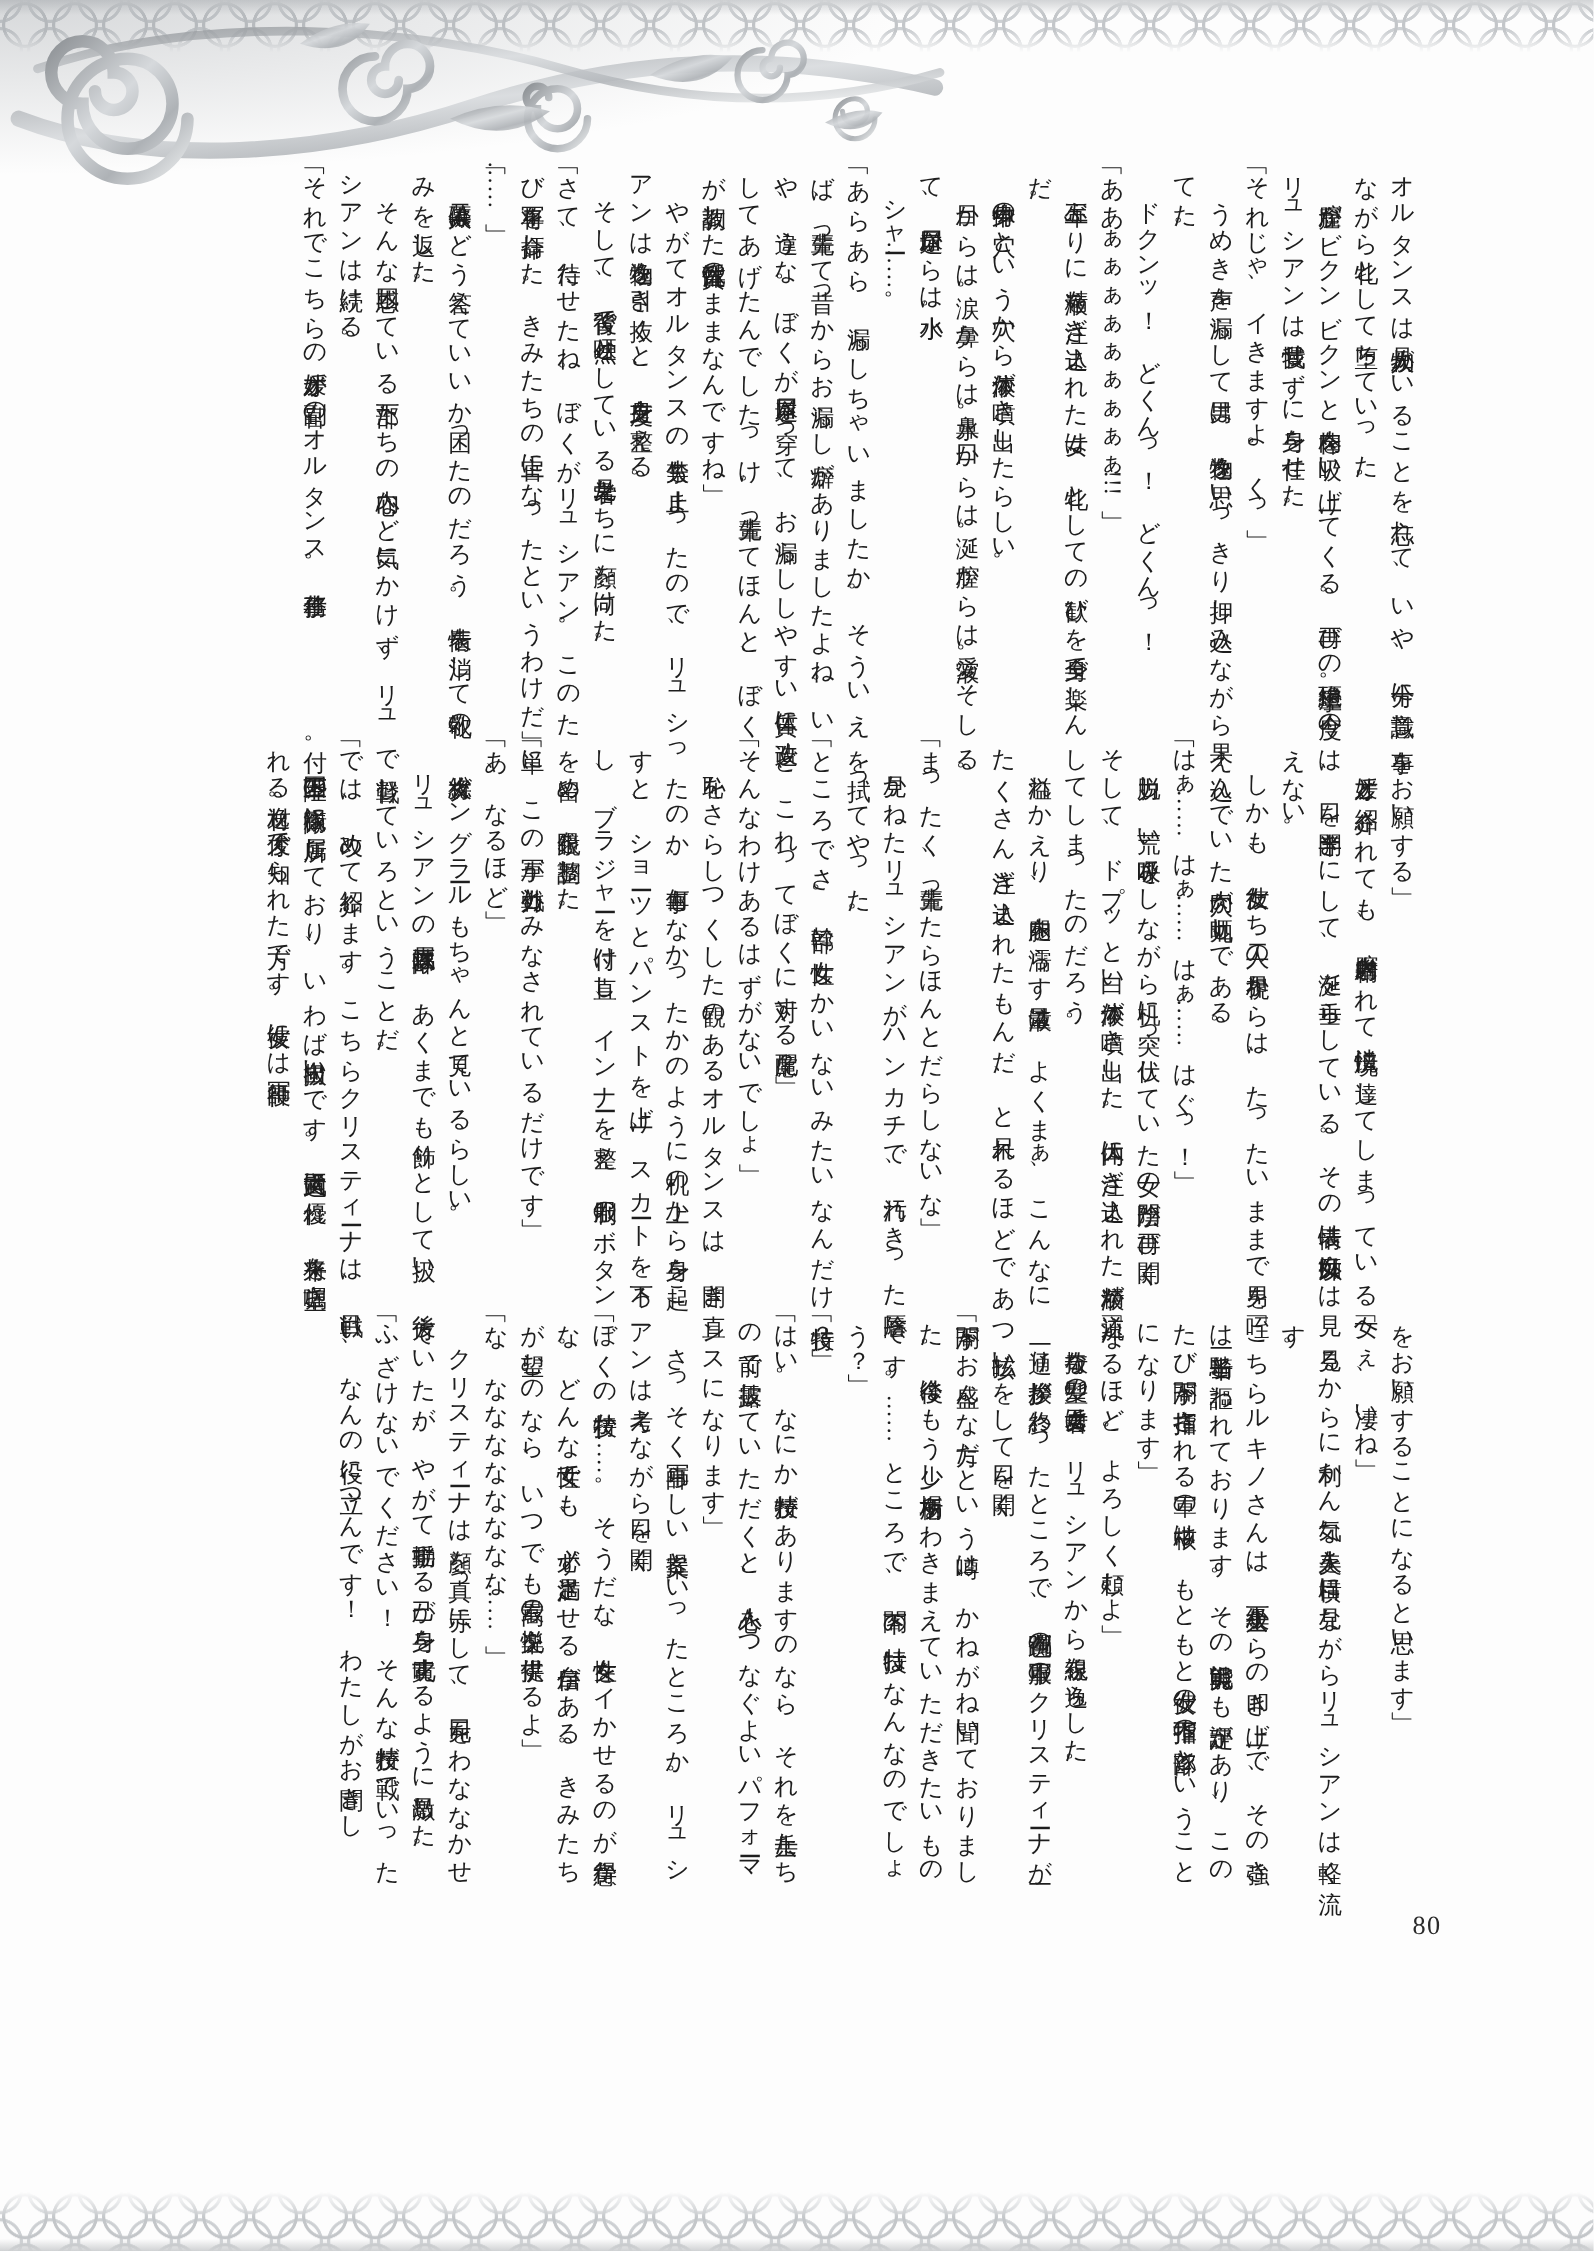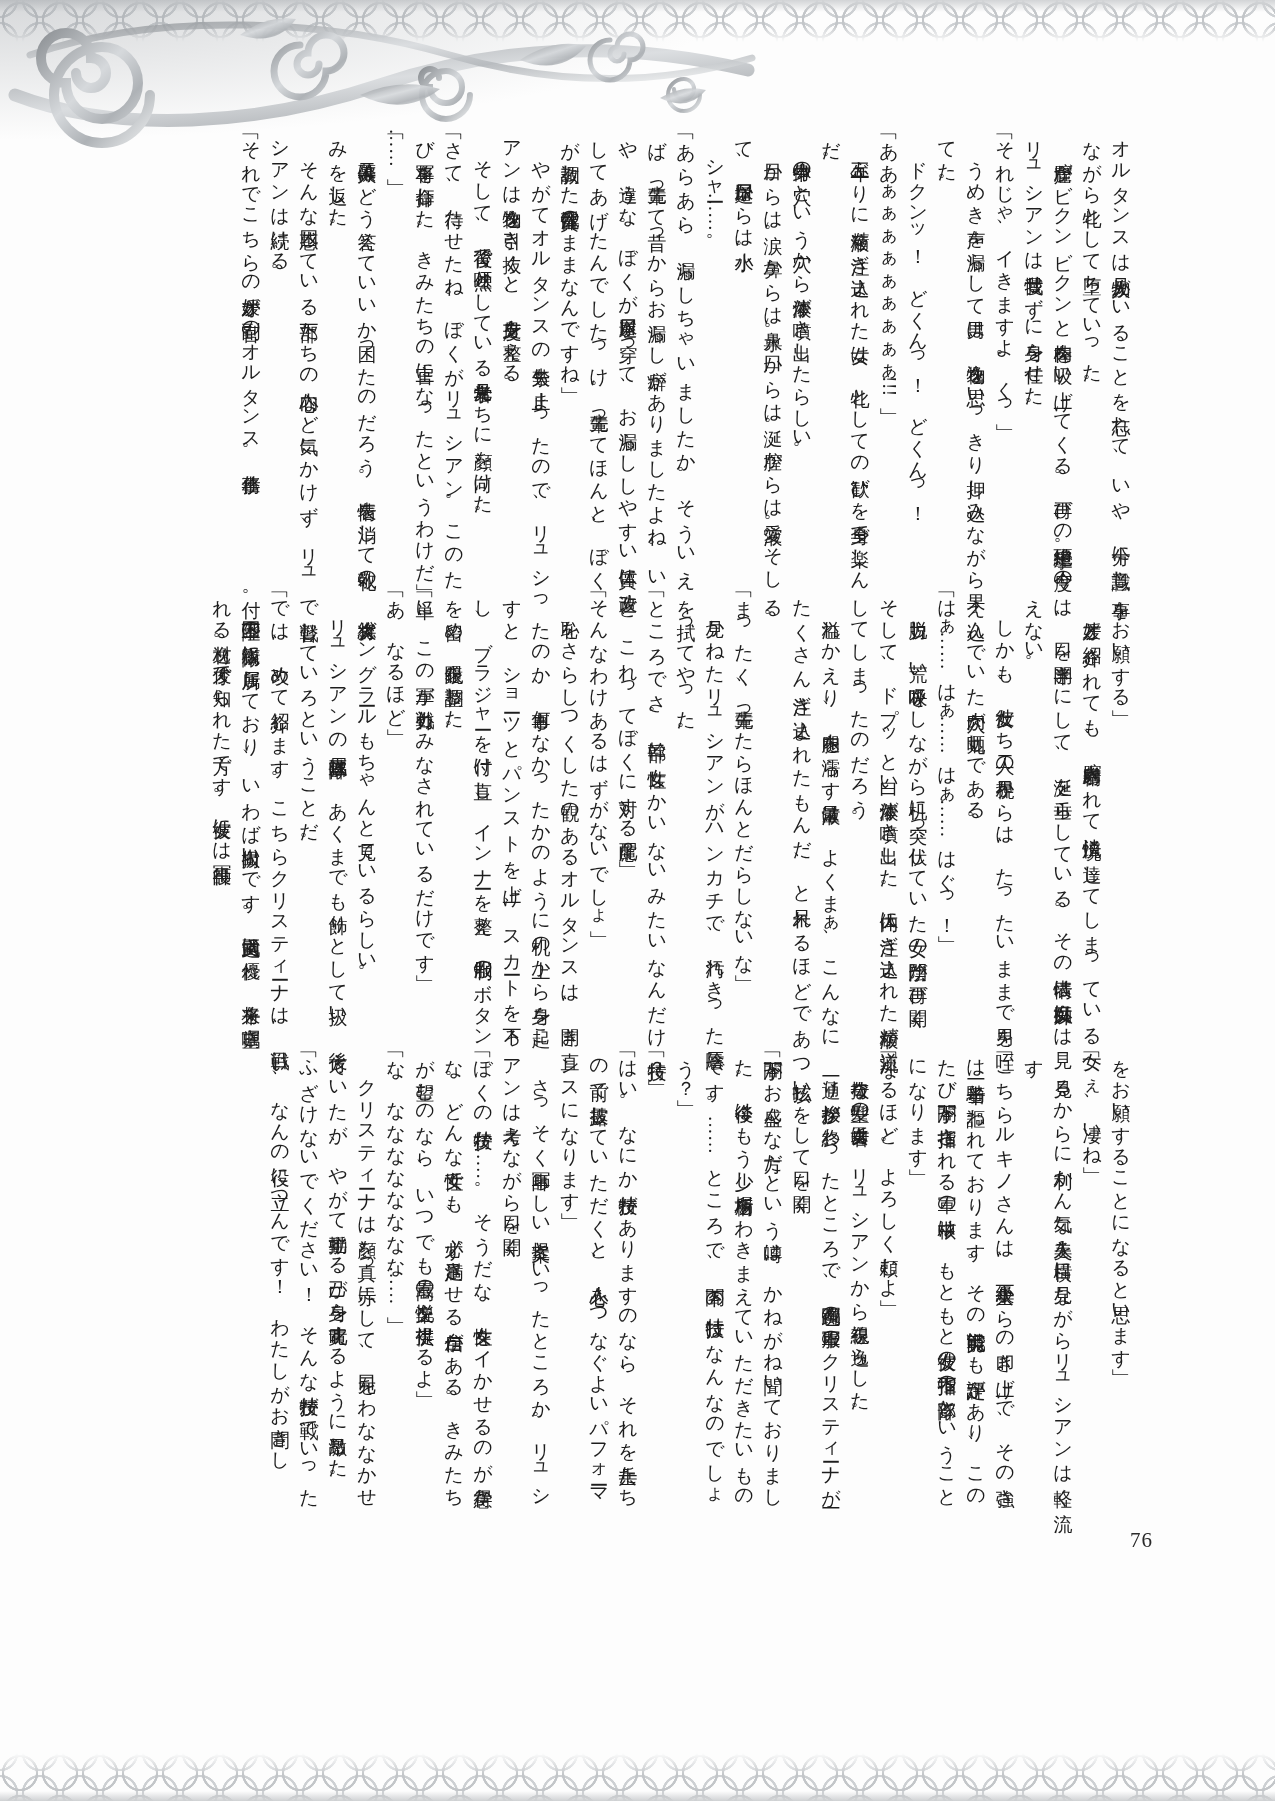--- a/index.html
+++ b/index.html
@@ -134,18 +134,18 @@
       <p>「閣下がお盛んな方だという噂は、かねがね聞いておりました。今後はもう少し場所柄をわきまえていただきたいものです。……ところで、閣下の特技はなんなのでしょう？」</p>
       <p>「特技？」</p>
       <p>「はい。なにか特技がありますのなら、それを兵士たちの前で披露していただくと、人心をつなぐよいパフォーマンスになります」</p>
       <p>　さっそく軍師らしい提案といったところか。リュシアンは考えながら口を開く。</p>
       <p>「ぼくの特技か……。そうだな、女性をイかせるのが得意かな。どんな女性でも、必ず満足させる自信がある。きみたちが望むのなら、いつでも最高の悦楽を提供するよ」</p>
       <p>「な、なななななななな……」</p>
       <p>　クリスティーナは顔を真っ赤にして、口元をわななかせていたが、やがて動揺する己が身を叱責するように激昂した。</p>
       <p>「ふざけないでください！　そんな特技が戦でいったい、なんの役に立つんです！　わたしがお聞きし</p>
     </section>
 
-  <div class="page-num">76</div>
+  <div class="page-num">80</div>
 
   <div class="lattice lattice-bottom"></div>
   <div class="edge-shade-bottom"></div>
 
 </div>
 
 </body></html>

